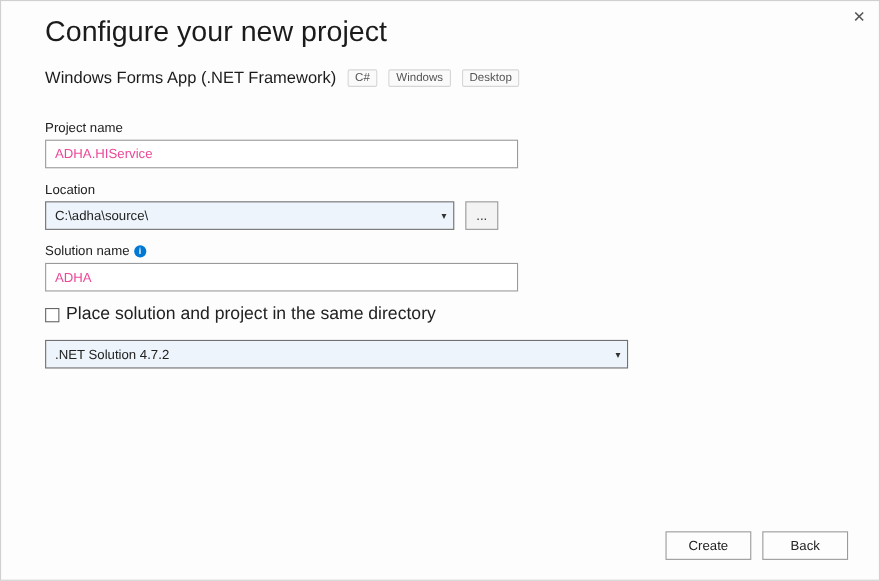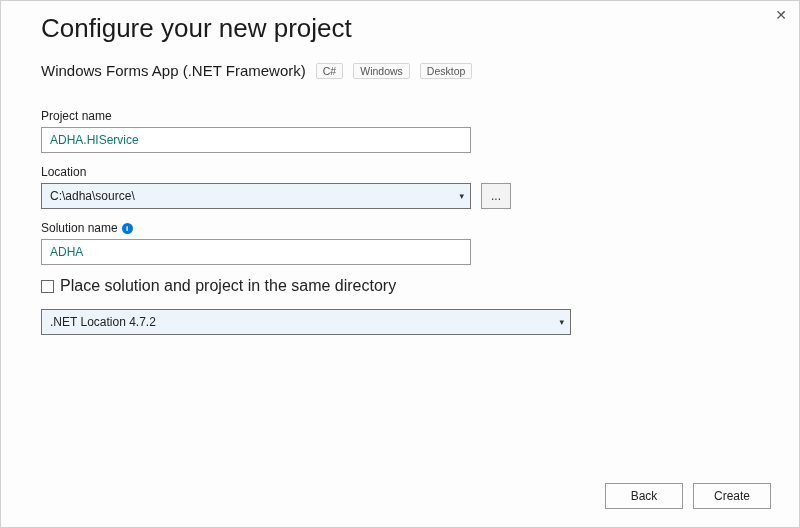--- a/index.html
+++ b/index.html
@@ -73,26 +73,26 @@
     align-items: center;
     justify-content: center;
   }
   .text-input {
     width: 430px;
     height: 26px;
     border: 1px solid #9a9a9a;
     background: #fff;
     font-size: 12px;
     padding: 0 8px;
-    color: #0f766e;
+    color: #ec4899;
     outline: none;
   }
   .row { display: flex; align-items: center; gap: 10px; }
   .combo {
-    width: 430px;
+    width: 372px;
     height: 26px;
     border: 1px solid #707070;
     background: #eef4fb;
     display: flex;
     align-items: center;
     justify-content: space-between;
     padding: 0 6px 0 8px;
     font-size: 12px;
     color: #222;
     cursor: pointer;
@@ -191,23 +191,23 @@
     <input class="text-input" value="ADHA" style="">
   </div>
 
   <div class="check-row">
     <div class="checkbox"></div>
     <span class="check-label">Place solution and project in the same directory</span>
   </div>
 
   <div class="field">
     <div class="combo wide">
-      <span>.NET Location 4.7.2</span>
+      <span>.NET Solution 4.7.2</span>
       <span class="chev">▾</span>
     </div>
   </div>
 
 </div>
 
 <div class="footer">
+  <div class="btn">Create</div>
   <div class="btn">Back</div>
-  <div class="btn">Create</div>
 </div>
 
 </body></html>

